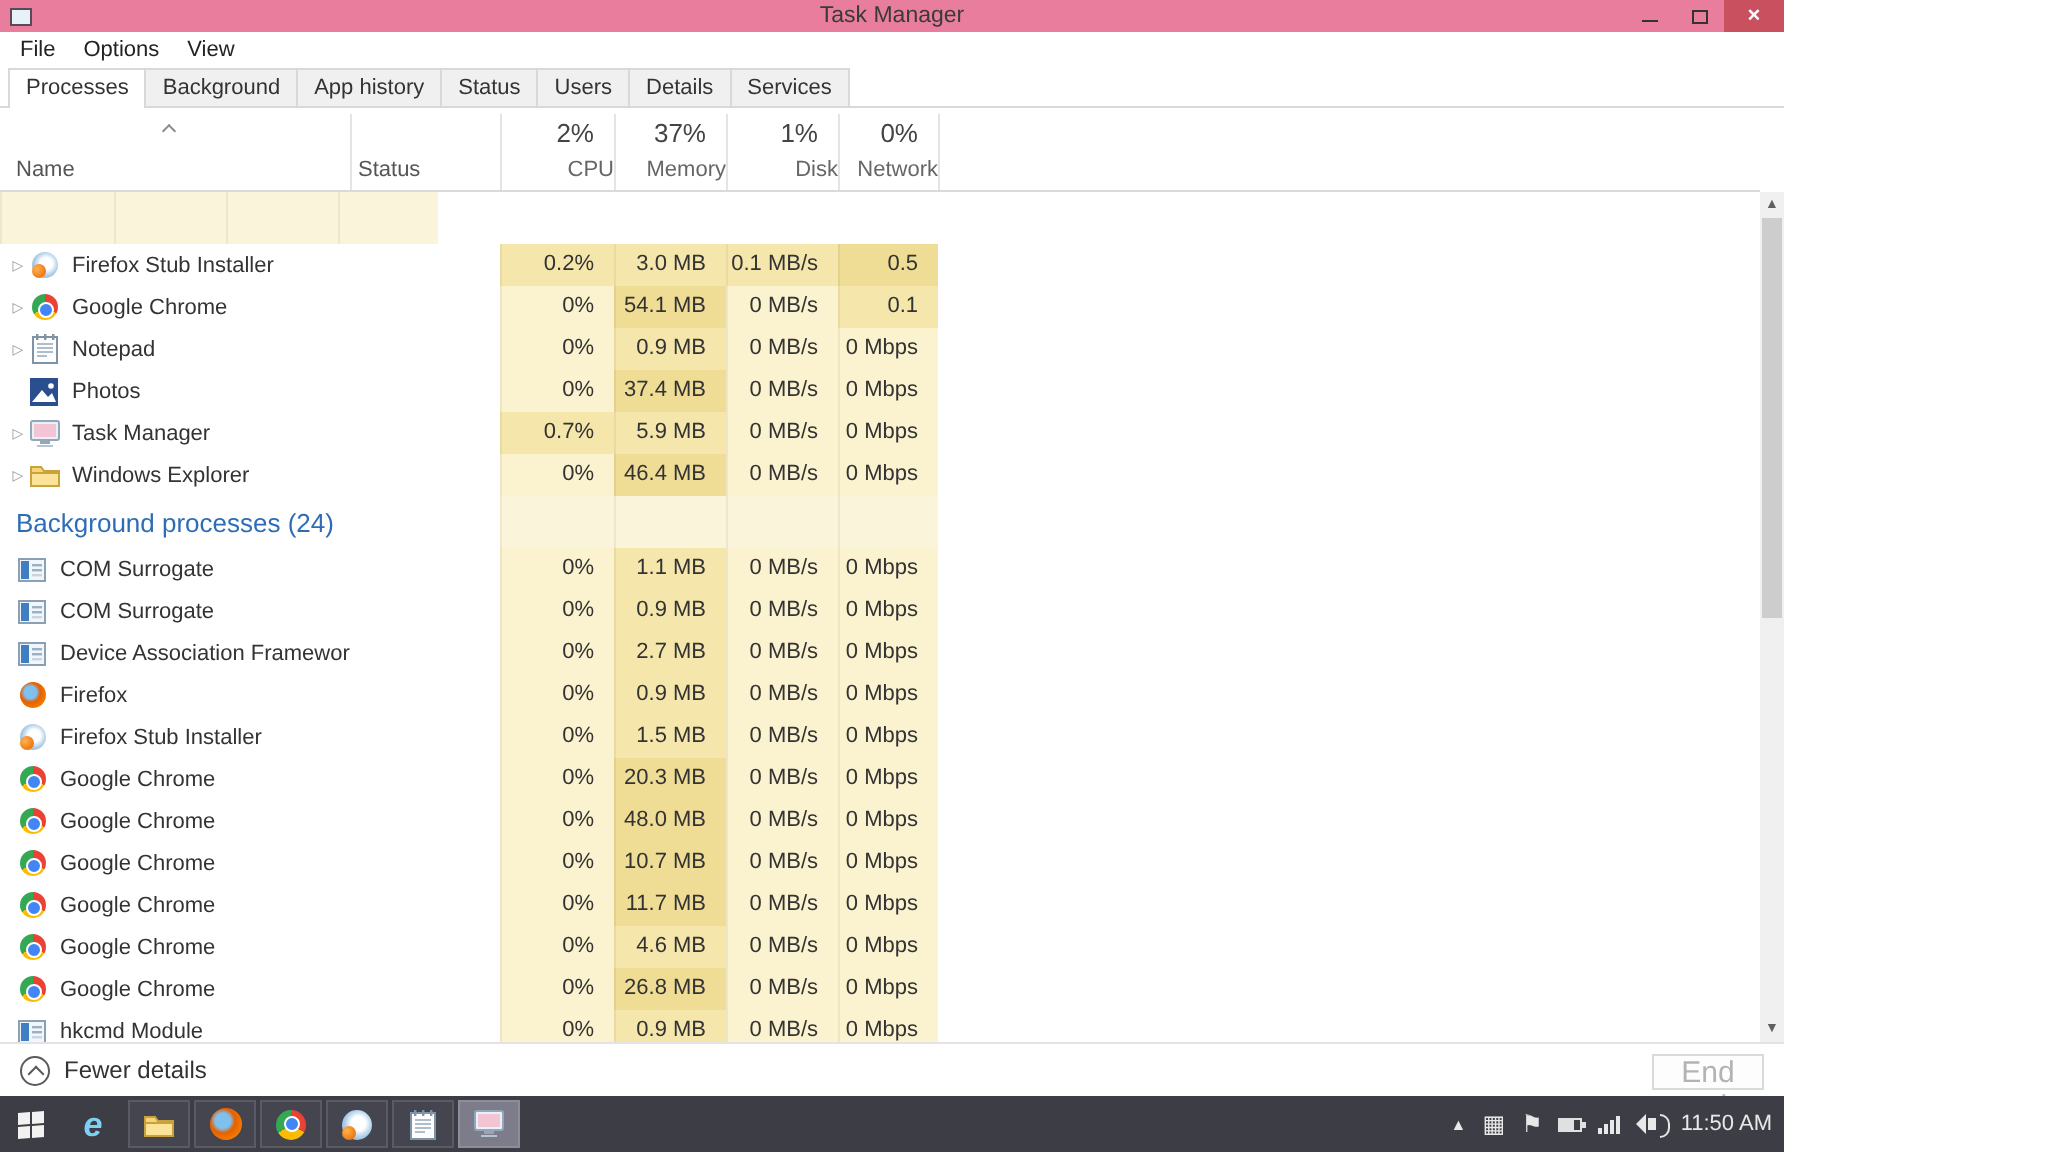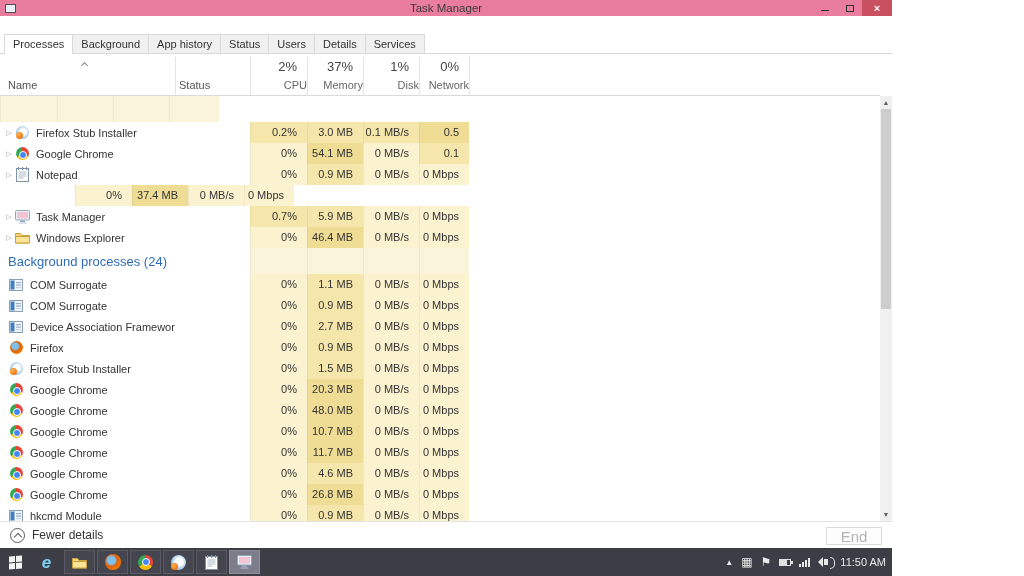--- a/index.html
+++ b/index.html
@@ -155,20 +155,25 @@
       <div class="title">Task Manager</div>
       <div class="win-controls">
         <div class="win-btn min"></div>
         <div class="win-btn">
             <span class="restore-glyph"></span>
           </div>
         <div class="win-btn close">×</div>
       </div>
     </div>
 
+    <div class="menubar">
+        <span class="menu-item">File</span>
+        <span class="menu-item">Options</span>
+        <span class="menu-item">View</span>
+      </div>
 
     <div class="tabstrip">
         <div class="tab active">Processes</div>
         <div class="tab">Background</div>
         <div class="tab">App history</div>
         <div class="tab">Status</div>
         <div class="tab">Users</div>
         <div class="tab">Details</div>
         <div class="tab">Services</div>
       </div>
@@ -257,20 +262,31 @@
             </span>
             <span>Notepad</span>
           </div>
           <div class="cell-status"></div>
           <div class="vcell w-cpu h1">0%</div>
           <div class="vcell w-mem h2">0.9 MB</div>
           <div class="vcell w-disk h1">0 MB/s</div>
           <div class="vcell w-net h1">0 Mbps</div>
         </div>
         <div class="prow">
+          <div class="cell-name">
+            <span class="expander"></span>
+            <span class="p-icon">
+              <svg width="14" height="14" viewBox="0 0 14 14">
+                <rect width="14" height="14" fill="#2b4f8e"></rect>
+                <circle cx="10.5" cy="4" r="1.4" fill="#fff"></circle>
+                <path d="M1 12 L6 6 L9 9.5 L11 7.5 L13 12 Z" fill="#fff"></path>
+              </svg>
+            </span>
+            <span>Photos</span>
+          </div>
           <div class="cell-status"></div>
           <div class="vcell w-cpu h1">0%</div>
           <div class="vcell w-mem h3">37.4 MB</div>
           <div class="vcell w-disk h1">0 MB/s</div>
           <div class="vcell w-net h1">0 Mbps</div>
         </div>
         <div class="prow">
           <div class="cell-name">
             <span class="expander">▷</span>
             <span class="p-icon">

